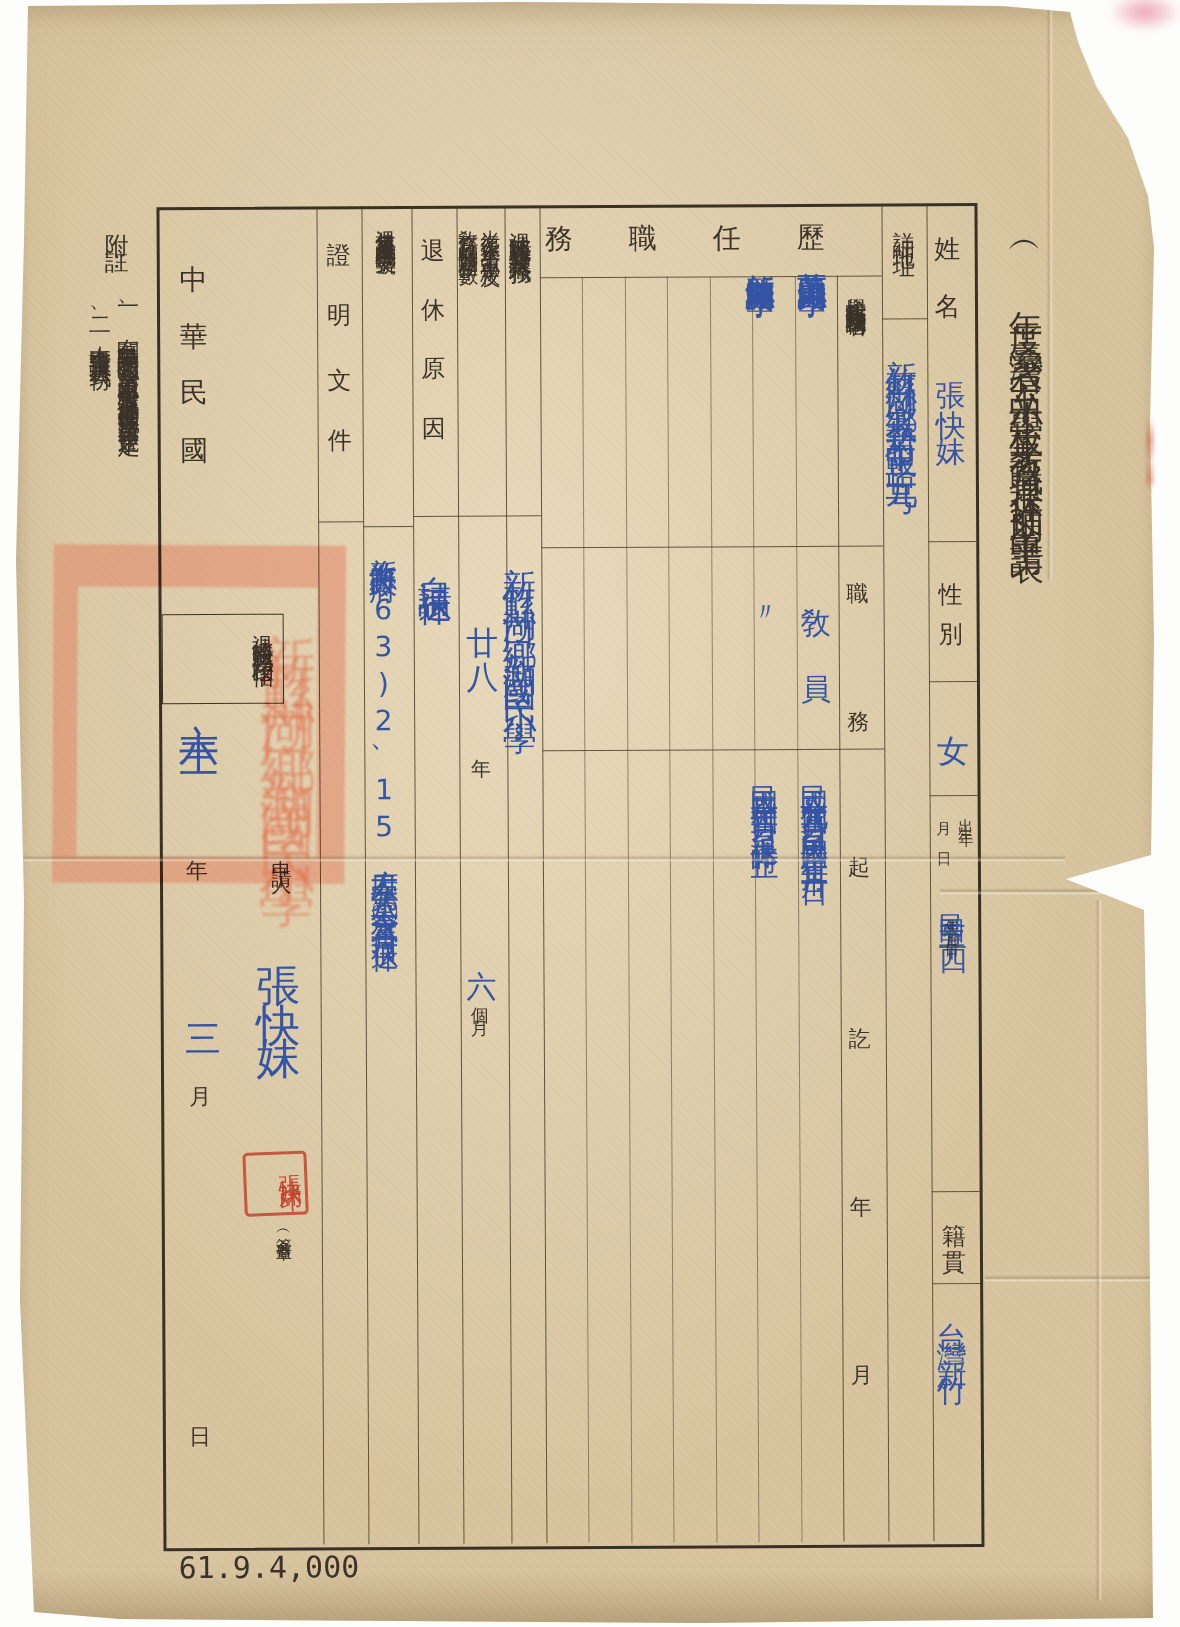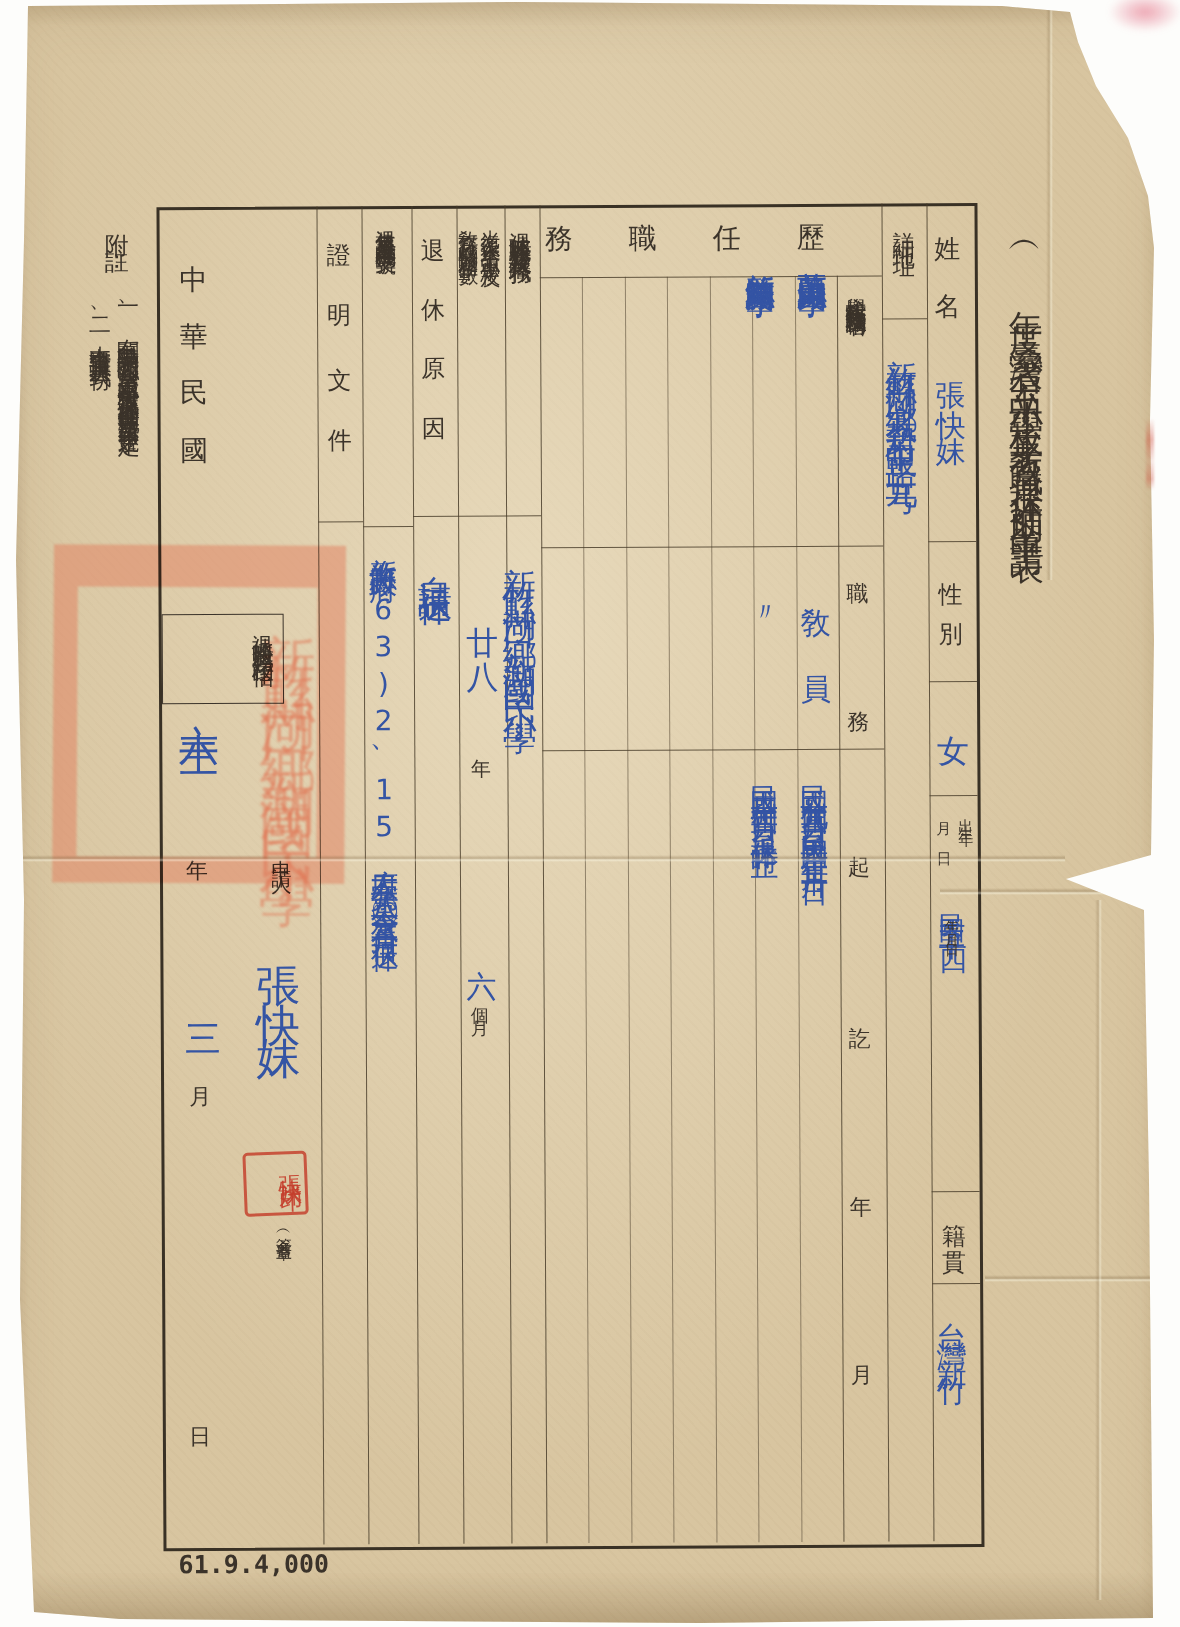--- a/index.html
+++ b/index.html
@@ -154,21 +154,21 @@
       <div class="abs v print" style="left:274px;top:1222px;font-size:16px;letter-spacing:2px;">（簽名蓋章）</div>
 
       <div class="seal-note-box">
         <div class="t">退休時服務學校印信</div>
       </div>
 
       <div class="abs v print" style="left:108px;top:212px;font-size:24px;letter-spacing:14px;">附註：</div>
       <div class="abs v print" style="left:120px;top:292px;font-size:22px;letter-spacing:2.5px;">一、有關申請手續請閱背面「台灣省公立中小學校敎職員退休補助金實施辦法」第三條之規定。</div>
       <div class="abs v print" style="left:92px;top:298px;font-size:22px;letter-spacing:2.5px;">二、本申請書應填具一式二份。</div>
 
-      <div class="abs code" style="left:175px;top:1548px;font-size:25px;color:#3b332a;font-weight:bold;">61.9.4,000</div>
+      <div class="abs code" style="left:175px;top:1548px;font-size:30px;color:#3b332a;">61.9.4,000</div>
 
       <div class="stamp-big">
         <div class="glyphs">新竹縣湖口鄉新湖國民小學</div>
       </div>
 
       <div class="personal-seal">
         <div class="t">張快妹印</div>
       </div>
 
     </div>

